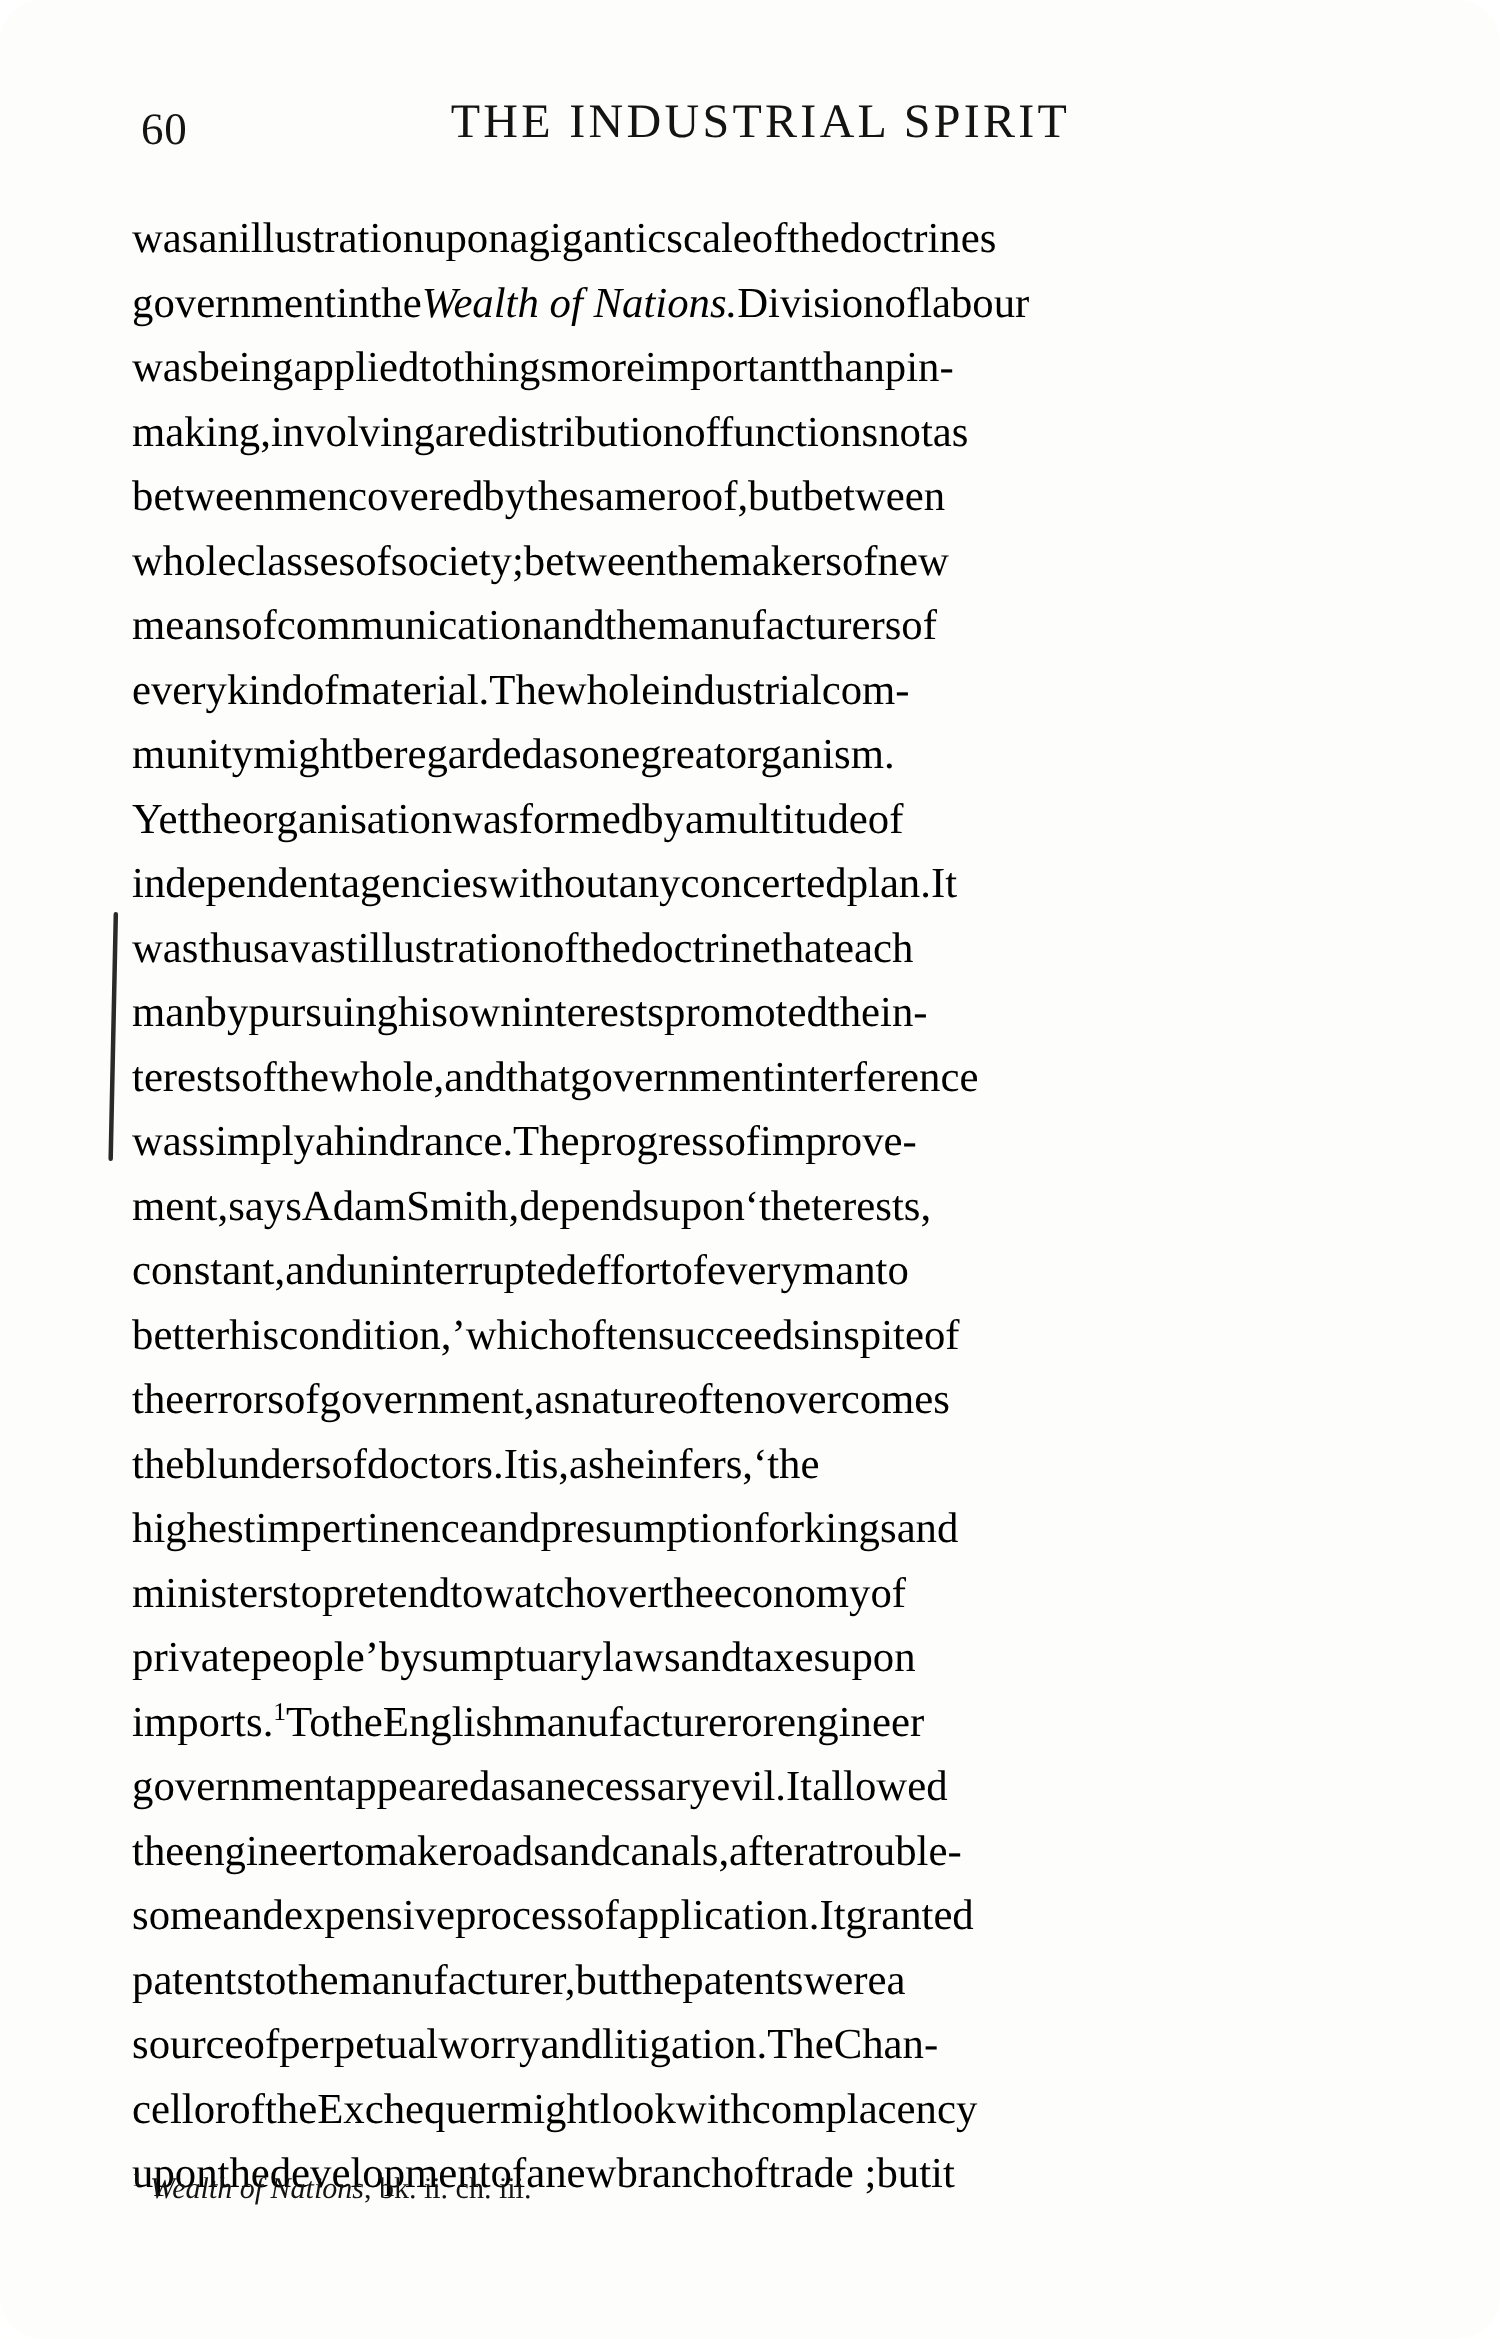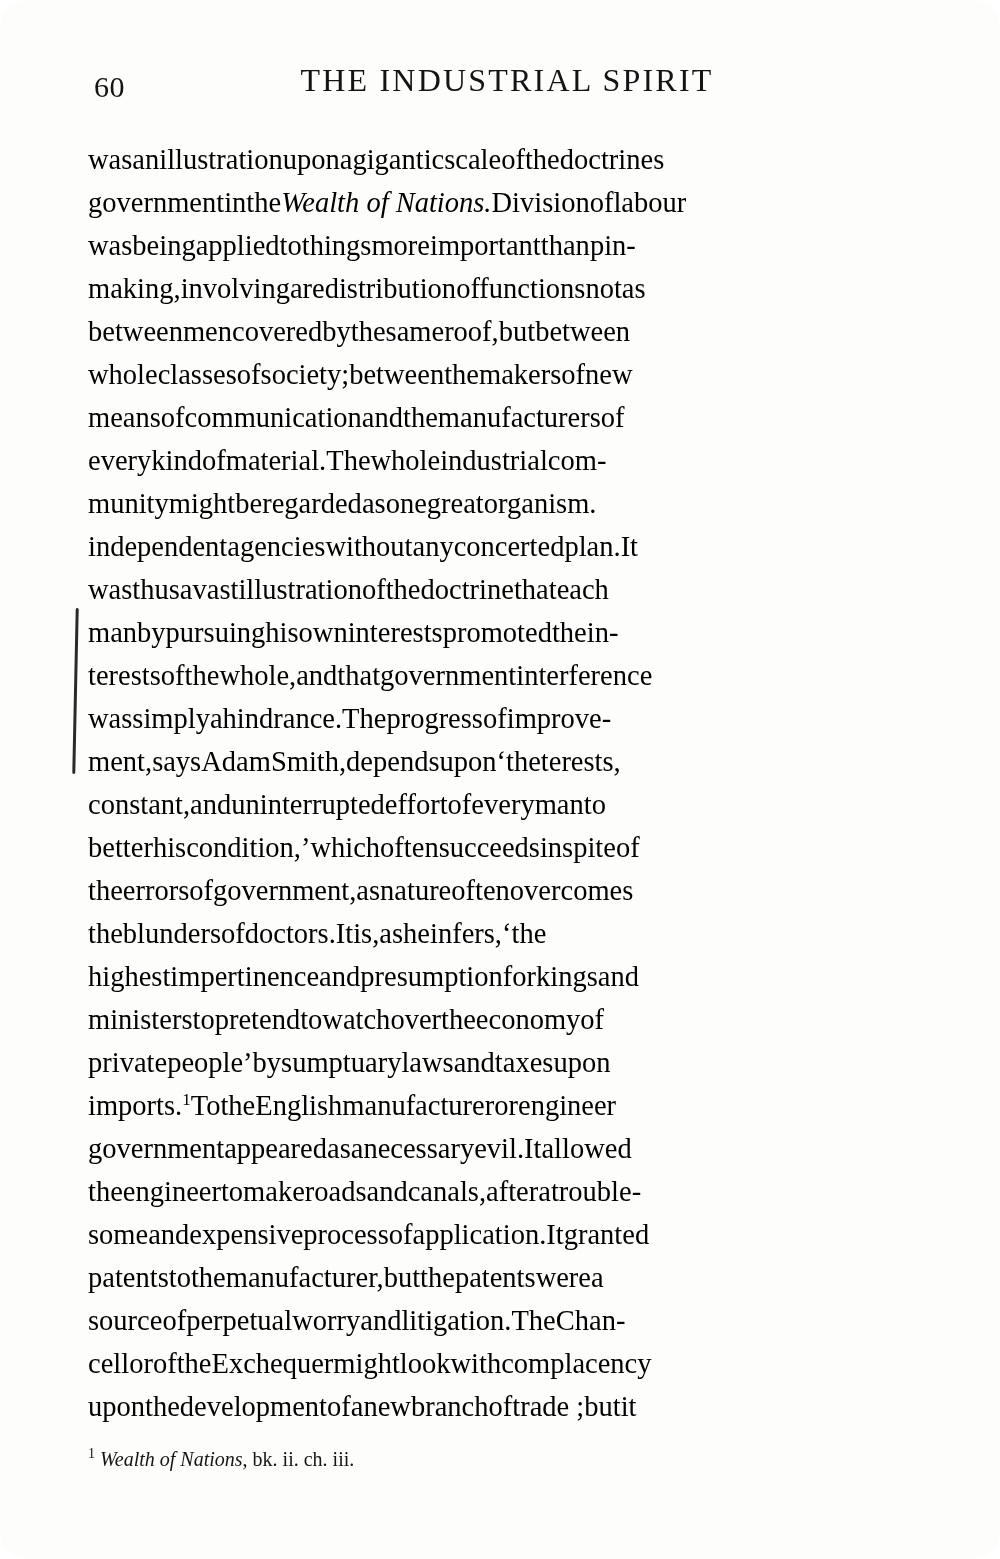--- a/index.html
+++ b/index.html
@@ -123,20 +123,21 @@
     <p>
       <span class="ln just"><span>was</span><span>an</span><span>illustration</span><span>upon</span><span>a</span><span>gigantic</span><span>scale</span><span>of</span><span>the</span><span>doctrines</span></span>
       <span class="ln just"><span>government</span><span>in</span><span>the</span><span class="ital">Wealth of Nations.</span><span>Division</span><span>of</span><span>labour</span></span>
       <span class="ln just"><span>was</span><span>being</span><span>applied</span><span>to</span><span>things</span><span>more</span><span>important</span><span>than</span><span>pin-</span></span>
       <span class="ln just"><span>making,</span><span>involving</span><span>a</span><span>redistribution</span><span>of</span><span>functions</span><span>not</span><span>as</span></span>
       <span class="ln just"><span>between</span><span>men</span><span>covered</span><span>by</span><span>the</span><span>same</span><span>roof,</span><span>but</span><span>between</span></span>
       <span class="ln just"><span>whole</span><span>classes</span><span>of</span><span>society;</span><span>between</span><span>the</span><span>makers</span><span>of</span><span>new</span></span>
       <span class="ln just"><span>means</span><span>of</span><span>communication</span><span>and</span><span>the</span><span>manufacturers</span><span>of</span></span>
       <span class="ln just"><span>every</span><span>kind</span><span>of</span><span>material.</span><span>The</span><span>whole</span><span>industrial</span><span>com-</span></span>
       <span class="ln just"><span>munity</span><span>might</span><span>be</span><span>regarded</span><span>as</span><span>one</span><span>great</span><span>organism.</span></span>
+      <span class="ln just"><span>Yet</span><span>the</span><span>organisation</span><span>was</span><span>formed</span><span>by</span><span>a</span><span>multitude</span><span>of</span></span>
       <span class="ln just"><span>independent</span><span>agencies</span><span>without</span><span>any</span><span>concerted</span><span>plan.</span><span>It</span></span>
       <span class="ln just"><span>was</span><span>thus</span><span>a</span><span>vast</span><span>illustration</span><span>of</span><span>the</span><span>doctrine</span><span>that</span><span>each</span></span>
       <span class="ln just"><span>man</span><span>by</span><span>pursuing</span><span>his</span><span>own</span><span>interests</span><span>promoted</span><span>the</span><span>in-</span></span>
       <span class="ln just"><span>terests</span><span>of</span><span>the</span><span>whole,</span><span>and</span><span>that</span><span>government</span><span>interference</span></span>
       <span class="ln just"><span>was</span><span>simply</span><span>a</span><span>hindrance.</span><span>The</span><span>progress</span><span>of</span><span>improve-</span></span>
       <span class="ln just"><span>ment,</span><span>says</span><span>Adam</span><span>Smith,</span><span>depends</span><span>upon</span><span>‘the</span><span>terests,</span></span>
       <span class="ln just"><span>constant,</span><span>and</span><span>uninterrupted</span><span>effort</span><span>of</span><span>every</span><span>man</span><span>to</span></span>
       <span class="ln just"><span>better</span><span>his</span><span>condition,’</span><span>which</span><span>often</span><span>succeeds</span><span>in</span><span>spite</span><span>of</span></span>
       <span class="ln just"><span>the</span><span>errors</span><span>of</span><span>government,</span><span>as</span><span>nature</span><span>often</span><span>overcomes</span></span>
       <span class="ln just"><span>the</span><span>blunders</span><span>of</span><span>doctors.</span><span>It</span><span>is,</span><span>as</span><span>he</span><span>infers,</span><span>‘the</span></span>

